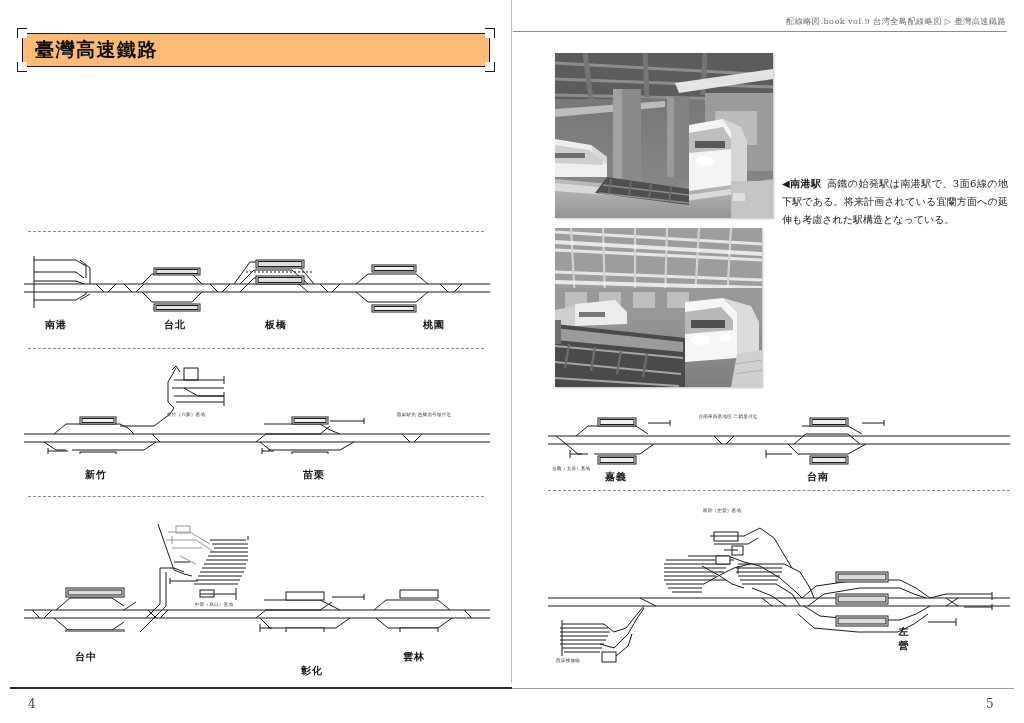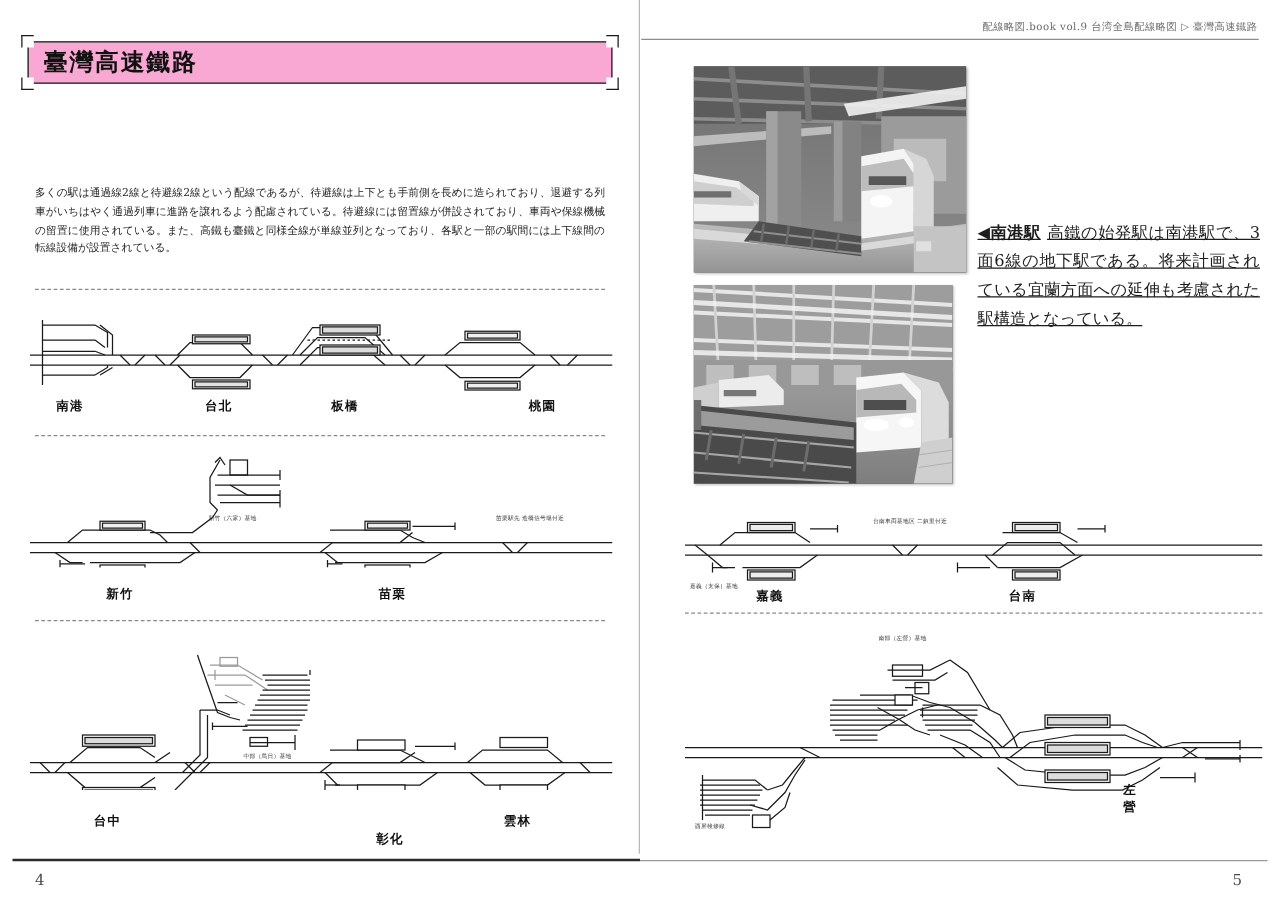--- a/index.html
+++ b/index.html
@@ -17,21 +17,21 @@
 
   
   .foot-rule-l{position:absolute;left:10px;top:687px;width:502px;height:2px;background:#2b2b2b;}
   .foot-rule-r{position:absolute;left:512px;top:688px;width:502px;height:1px;background:#9a9a9a;}
   .pageno{position:absolute;top:697px;font-size:12px;color:#4a4a4a;}
   .pageno.left{left:28px;}
   .pageno.right{left:986px;}
 
   
   .titlebox{position:absolute;left:22px;top:33px;width:466px;height:32px;
-            border:1.6px solid #1a1a1a;background:#f9a8d4;}
+            border:1.6px solid #1a1a1a;background:#fdba74;}
   .titlebox .corner{position:absolute;width:9px;height:9px;background:#fff;
             border:1.6px solid #1a1a1a;}
   .titlebox .c-tl{left:-6px;top:-6px;border-right:none;border-bottom:none;}
   .titlebox .c-tr{right:-6px;top:-6px;border-left:none;border-bottom:none;}
   .titlebox .c-bl{left:-6px;bottom:-6px;border-right:none;border-top:none;}
   .titlebox .c-br{right:-6px;bottom:-6px;border-left:none;border-top:none;}
   .titletext{position:absolute;left:12px;top:50%;transform:translateY(-50%);
              font-size:19px;font-weight:700;letter-spacing:1.5px;
              font-family:"DejaVu Sans","Liberation Sans",sans-serif;color:#111;}
 
@@ -55,43 +55,42 @@
   .anno{position:absolute;font-size:4.6px;letter-spacing:.2px;color:#333;
         font-family:"DejaVu Sans","Liberation Sans",sans-serif;
         text-align:center;transform:translateX(-50%);white-space:nowrap;}
   .anno.l{text-align:left;transform:none;}
 
   
   .photo{position:absolute;overflow:hidden;background:#5a5a5a;
          box-shadow:1px 1px 2px rgba(0,0,0,.25);}
   .photo .sky{position:absolute;inset:0;}
 
-  .caption{position:absolute;font-size:13px;line-height:1.78;text-align:justify;
-           color:#1d1d1d;text-decoration:underline;}
+  .caption{position:absolute;font-size:10px;line-height:1.78;text-align:justify;
+           color:#1d1d1d;}
   .caption b{font-weight:700;}
 </style>
 </head>
 <body>
 
 <div class="spread">
 
   <div class="gutter"></div>
 
   <div class="rheader">配線略図.book vol.9 台湾全島配線略図 ▷ 臺灣高速鐵路</div>
   <div class="rheader-rule"></div>
 
   <div class="titlebox">
     <span class="corner c-tl"></span>
     <span class="corner c-tr"></span>
     <span class="corner c-bl"></span>
     <span class="corner c-br"></span>
     <div class="titletext">臺灣高速鐵路</div>
   </div>
 
-  <div class="bodytext p2">多くの駅は通過線2線と待避線2線という配線であるが、待避線は上下とも手前側を長めに造られており、退避する列車がいちはやく通過列車に進路を譲れるよう配慮されている。待避線には留置線が併設されており、車両や保線機械の留置に使用されている。また、高鐵も臺鐵と同様全線が単線並列となっており、各駅と一部の駅間には上下線間の転線設備が設置されている。</div>
 
   <div class="dash" style="left:28px;top:231px;width:456px;"></div>
   <div class="dash" style="left:28px;top:348px;width:456px;"></div>
   <div class="dash" style="left:28px;top:496px;width:456px;"></div>
 
   <div class="diagram" style="left:24px;top:248px;">
     <svg width="466" height="68" viewBox="0 0 466 68">
       <g fill="none" stroke="#1a1a1a" stroke-width="1">
 
         <line x1="0" y1="36" x2="466" y2="36"></line>

